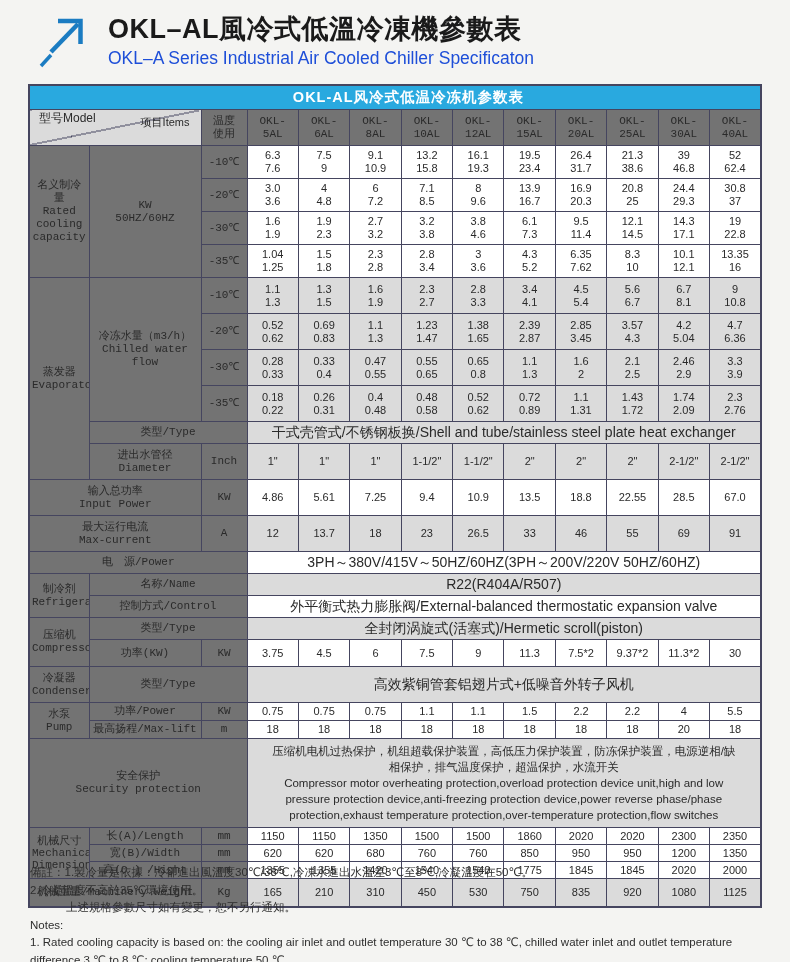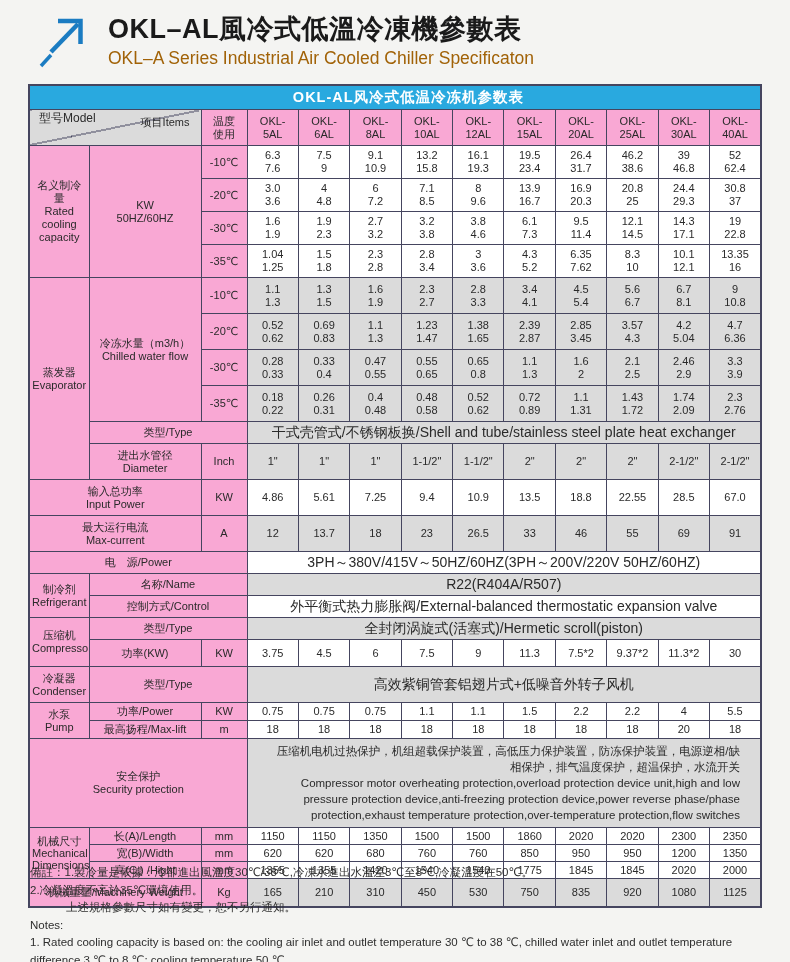--- a/index.html
+++ b/index.html
@@ -1,44 +1,44 @@
 <!DOCTYPE html>
 <html><head>
 <meta charset="utf-8">
 <style>
   html,body{margin:0;padding:0;}
   body{width:790px;height:962px;background:#f2f2f0;font-family:"Liberation Sans","DejaVu Sans",sans-serif;color:#2a2a2a;}
   .page{position:relative;width:790px;height:962px;overflow:hidden;background:#f4f4f2;}
   .hdr-block{position:absolute;left:36px;top:12px;display:flex;gap:16px;align-items:center;}
   .logo{width:56px;height:58px;flex:0 0 auto;}
   .titles .t1{font-size:27px;font-weight:600;color:#1a1a1a;letter-spacing:.5px;line-height:32px;}
-  .titles .t2{font-size:17.5px;font-weight:500;color:#a16207;margin-top:3px;}
+  .titles .t2{font-size:17.5px;font-weight:500;color:#1d4ed8;margin-top:3px;}
   table.spec{position:absolute;left:28px;top:84px;width:734px;border-collapse:collapse;table-layout:fixed;background:#fff;border:2px solid #45455f;}
   td{border:1px solid #45455f;text-align:center;vertical-align:middle;font-size:11px;line-height:13px;padding:1px 2px;overflow:hidden;}
   .pre{white-space:pre-line;}
-  .lb{background:#f9a8d4;}
+  .lb{background:#737373;font-family:Liberation Mono, monospace;}
   .g{background:#dbdbdb;}
   .w{background:#fff;}
   .big{font-size:14px;}
   .cap{background:#29a9df;color:#fff;font-size:14.5px;font-weight:600;letter-spacing:1px;}
   tr.rcap td{height:21px;padding-left:29px;}
   tr.rhdr td{height:33px;}
   tr.r2a td{height:30px;}
   tr.r2b td{height:33px;}
   tr.r1 td{height:19px;}
   tr.rmid td{height:33px;}
   tr.rcp td{height:24px;}
   tr.rcd td{height:33px;}
   tr.rpm td{height:15px;}
   tr.rmech td{height:14px;line-height:12px;}
   tr.rwt td{height:25px;}
   .corner{position:relative;background-color:#dbdbdb;background-image:linear-gradient(to bottom right,rgba(0,0,0,0) calc(50% - 1px),#45455f calc(50% - 1px),#45455f 50%,rgba(0,0,0,0) 50%);}
   .corner .c-model{position:absolute;left:9px;bottom:20px;font-size:12px;}
   .corner .c-items{position:absolute;right:11px;top:6px;font-size:11px;}
-  .sectxt{text-align:right;padding:4px 20px;font-size:11.5px;line-height:16px;}
+  .sectxt{text-align:center;padding:4px 20px;font-size:11.5px;line-height:16px;}
   .notes{position:absolute;left:30px;top:864px;width:738px;font-size:11.5px;line-height:17.5px;color:#2e2e2e;}
   .notes .ind1{}
   .notes .ind2{padding-left:36px;}
 </style>
 </head>
 <body>
 
 <div class="page">
 
   <div class="hdr-block">
@@ -111,21 +111,21 @@
           <td class="v w pre">9.1
 10.9</td>
           <td class="v w pre">13.2
 15.8</td>
           <td class="v w pre">16.1
 19.3</td>
           <td class="v w pre">19.5
 23.4</td>
           <td class="v w pre">26.4
 31.7</td>
-          <td class="v w pre">46.2
+          <td class="v w pre">21.3
 38.6</td>
           <td class="v w pre">39
 46.8</td>
           <td class="v w pre">52
 62.4</td>
         </tr>
       <tr class="r2a">
         <td class="lb">-20℃</td>
       <td class="v w pre">3.0
 3.6</td>

